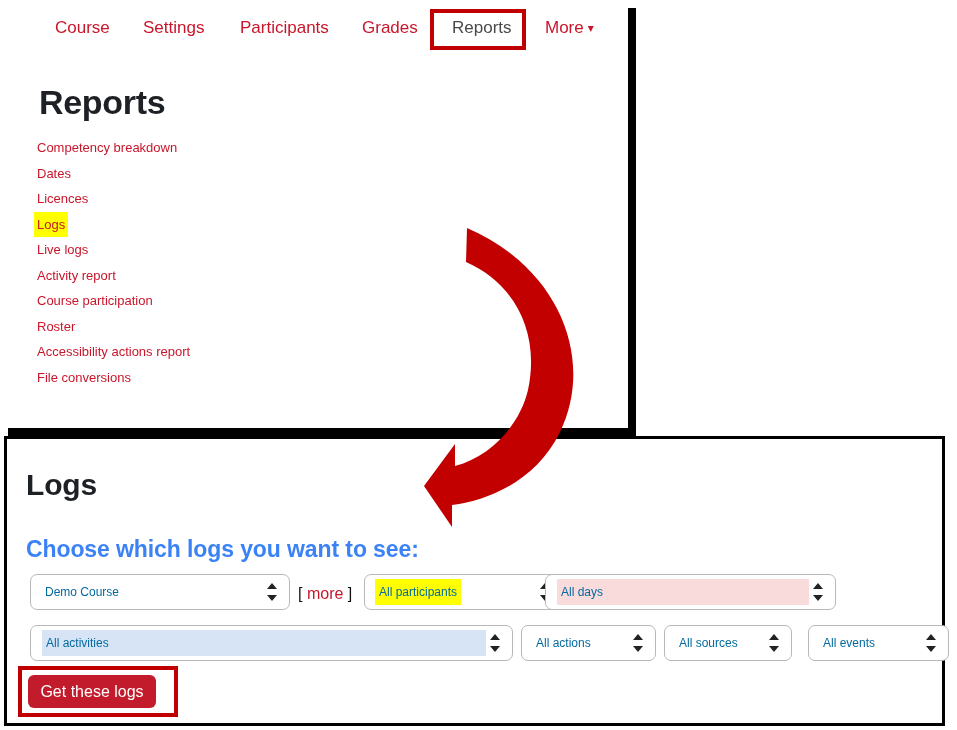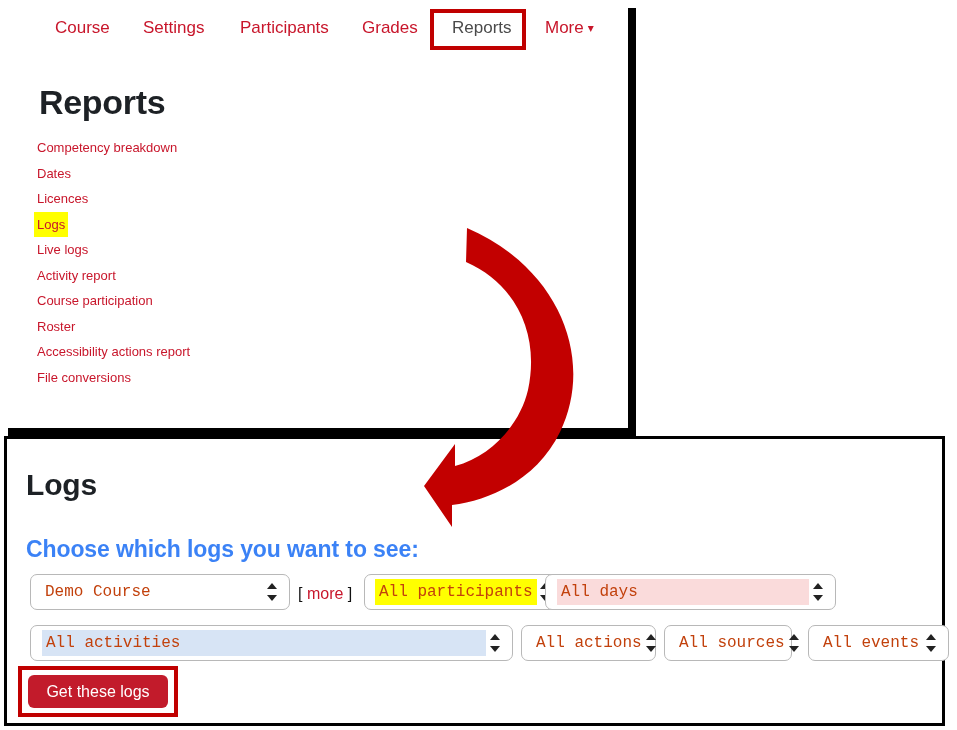--- a/index.html
+++ b/index.html
@@ -117,27 +117,26 @@
     box-sizing:border-box;
     border:1px solid #b8b8b8;
     border-radius:7px;
     background:#ffffff;
     height:36px;
     display:flex;
     align-items:center;
     cursor:pointer;
   }
   .select .val{
-    font-size:16px;
-    color:#c2410c;
+    font-size:12px;
+    color:#0369a1;
     white-space:nowrap;
     padding:2px 4px;
     line-height:22px;
     margin-left:10px;
-    font-family:Liberation Mono, monospace;
   }
   .select .val.hl-yellow{background:#ffff00;}
   .select .val.hl-pink{background:#fadbdb;}
   .select .val.hl-blue{background:#d7e4f5;}
   .stepper{
     margin-left:auto;
     margin-right:11px;
     width:11px;height:20px;
     position:relative;
     flex:0 0 auto;
@@ -171,21 +170,21 @@
 
   
   #getlogs-annotation{
     position:absolute;left:11px;top:227px;width:160px;height:51px;
     border:4px solid #c00000;
     box-sizing:border-box;
     z-index:6;
     pointer-events:none;
   }
   #get-logs-button{
-    position:absolute;left:21px;top:236px;width:140px;height:33px;
+    position:absolute;left:21px;top:236px;width:128px;height:33px;
     background:#c21b2b;
     border:none;border-radius:6px;
     color:#ffffff;
     font-family:"Liberation Sans", sans-serif;
     font-size:16px;
     line-height:33px;
     text-align:center;
     cursor:pointer;
     padding:0;
     z-index:5;

